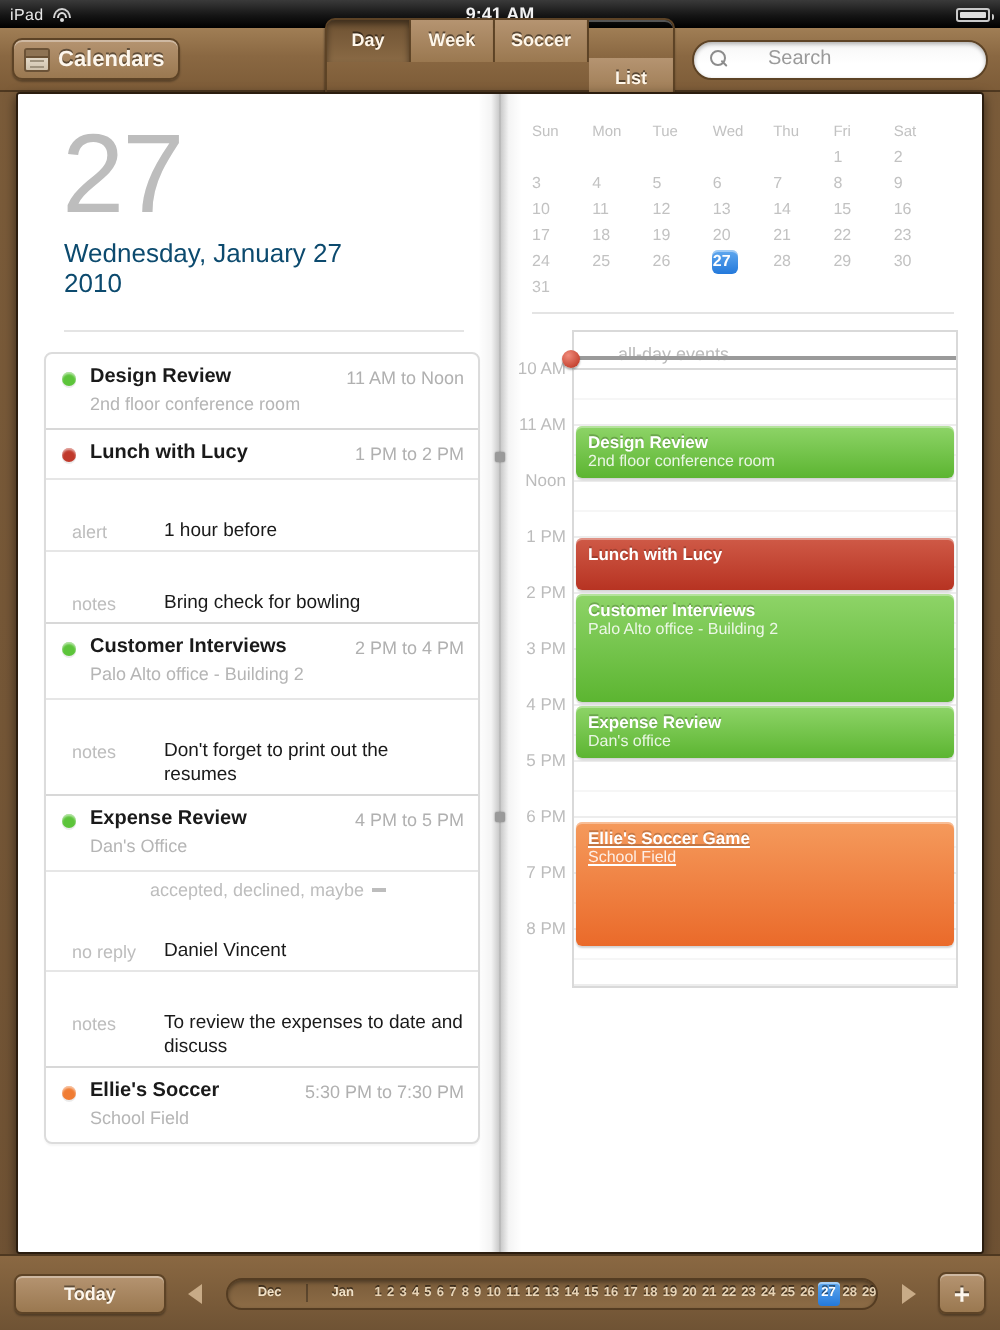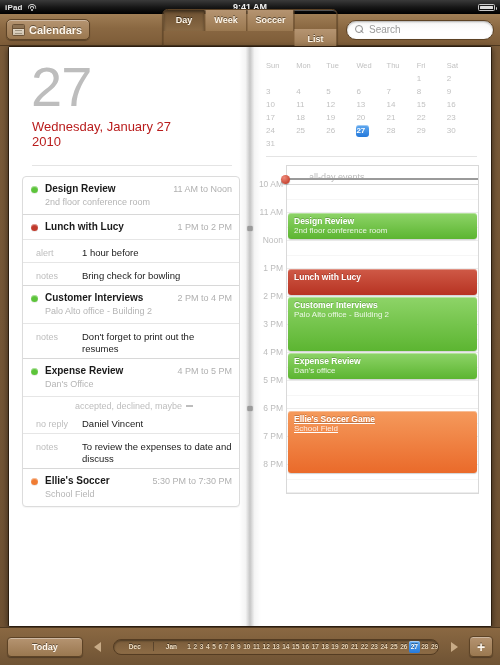--- a/index.html
+++ b/index.html
@@ -18,21 +18,21 @@
   
   .statusbar {
     position: relative;
     height: 14px;
     background: linear-gradient(180deg,#3a3a3a 0%,#151515 55%,#000 100%);
     color: #e8e8e8;
     font-size: 8px;
     display: flex; align-items: center;
   }
   .sb-left { display:flex; align-items:center; gap:4px; padding-left:5px; }
-  .sb-ipad { font-weight: bold; font-size: 8px; letter-spacing: .2px; }
+  .sb-ipad { font-weight: normal; font-size: 8px; letter-spacing: .2px; }
   .wifi-ic { display:inline-block; width:10px; height:8px; position:relative; }
   .wifi-ic i {
     position:absolute; left:50%; bottom:0; transform:translateX(-50%);
     border:1.3px solid #dcdcdc; border-bottom:none;
     border-radius: 50% 50% 0 0 / 100% 100% 0 0;
   }
   .wifi-ic i:nth-child(1){ width:9px; height:5px; bottom:2.5px; opacity:.95;}
   .wifi-ic i:nth-child(2){ width:5px; height:3px; bottom:2px; }
   .wifi-ic i:nth-child(3){ width:2px; height:2px; bottom:0; background:#dcdcdc; border-radius:50%; border:none;}
   .sb-time {
@@ -105,21 +105,21 @@
     box-shadow: inset 0 2px 3px rgba(0,0,0,.45);
   }
 
   .searchbox {
     margin-left: auto;
     width: 148px; height: 20px;
     background: linear-gradient(180deg,#f6f6f6 0%,#fff 60%);
     border: 1px solid #5d4326;
     border-radius: 10px;
     display: flex; align-items: center;
-    padding: 0 8px; gap: 5px;
+    padding: 0 8px; gap: 20px;
     box-shadow: inset 0 1px 2px rgba(0,0,0,.3);
   }
   .search-ic { width:9px; height:9px; position:relative; flex:none; }
   .search-ic::before{
     content:""; position:absolute; left:0; top:0; width:6px; height:6px;
     border:1.3px solid #8c8c8c; border-radius:50%;
   }
   .search-ic::after{
     content:""; position:absolute; left:5.3px; top:5.6px; width:3.6px; height:1.3px;
     background:#8c8c8c; transform:rotate(45deg); border-radius:1px;
@@ -155,21 +155,21 @@
     border-radius: 1px; box-shadow: 0 0 1px rgba(0,0,0,.4);
   }
 
   
   .daynum {
     font-size: 56px; line-height: 52px;
     color: #bdbdbd; font-weight: normal;
     padding: 14px 0 0 22px; letter-spacing: -1px;
   }
   .daydate {
-    font-size: 13px; color: #b91c1c;
+    font-size: 13px; color: #0c4a6e;
     padding: 6px 0 0 23px; line-height: 15px;
     max-width: 170px;
   }
   .left-rule {
     margin: 16px 18px 0 23px;
     border-top: 1px solid #e4e4e4;
   }
   .events {
     margin: 10px 10px 0 13px;
     border: 1px solid #dcdcdc;
@@ -184,21 +184,21 @@
   .dot {
     width: 7px; height: 7px; border-radius: 50%;
     margin: 3px 7px 0 0; flex: none;
     box-shadow: inset 0 1px 1px rgba(255,255,255,.55), 0 1px 0 rgba(0,0,0,.08);
   }
   .ev-main { flex: 1; min-width: 0; }
   .ev-title { font-size: 10px; font-weight: bold; color: #1a1a1a; line-height: 12px; }
   .ev-loc { font-size: 9px; color: #b5b5b5; line-height: 12px; margin-top: 1px; }
   .ev-time { font-size: 9px; color: #b0b0b0; white-space: nowrap; padding-top: 1px; padding-left: 4px; }
   .ev-detail {
-    display: flex; padding: 7px 7px 3px 13px;
+    display: flex; padding: 20px 7px 3px 13px;
     border-top: 1px solid #e6e6e6;
   }
   .ev-detail.noline { border-top: none; }
   .det-label { font-size: 9px; color: #bdbdbd; width: 46px; flex: none; line-height: 12px; }
   .det-value { font-size: 9.5px; color: #1a1a1a; line-height: 12px; }
   .rsvp-row { padding: 4px 7px 0 13px; border-top: 1px solid #e6e6e6; }
   .rsvp-text { font-size: 9px; color: #bdbdbd; display: flex; align-items: center; gap: 4px; justify-content: center; }
   .rsvp-dash { display:inline-block; width:7px; height:2px; background:#bdbdbd; }
 
   

